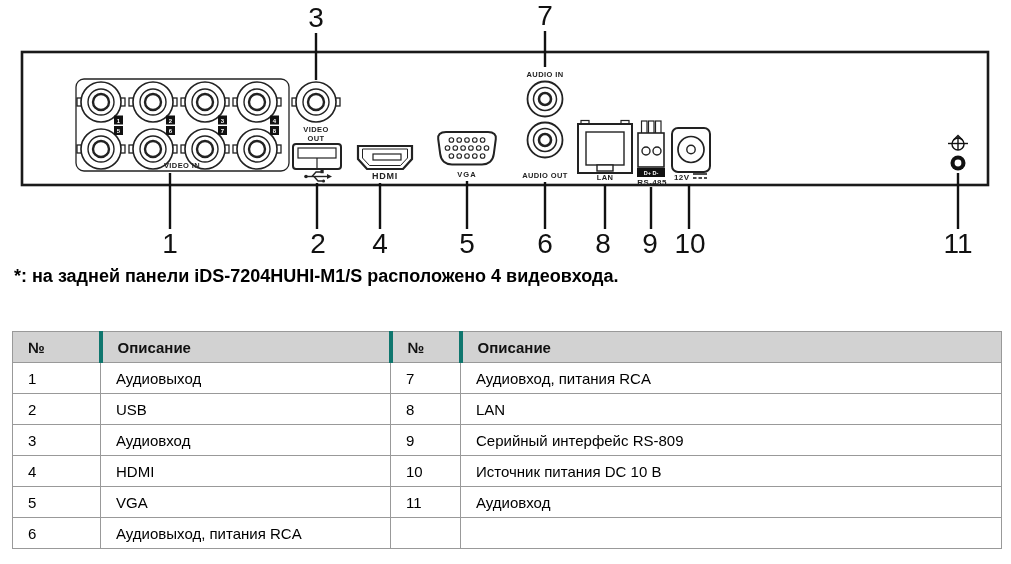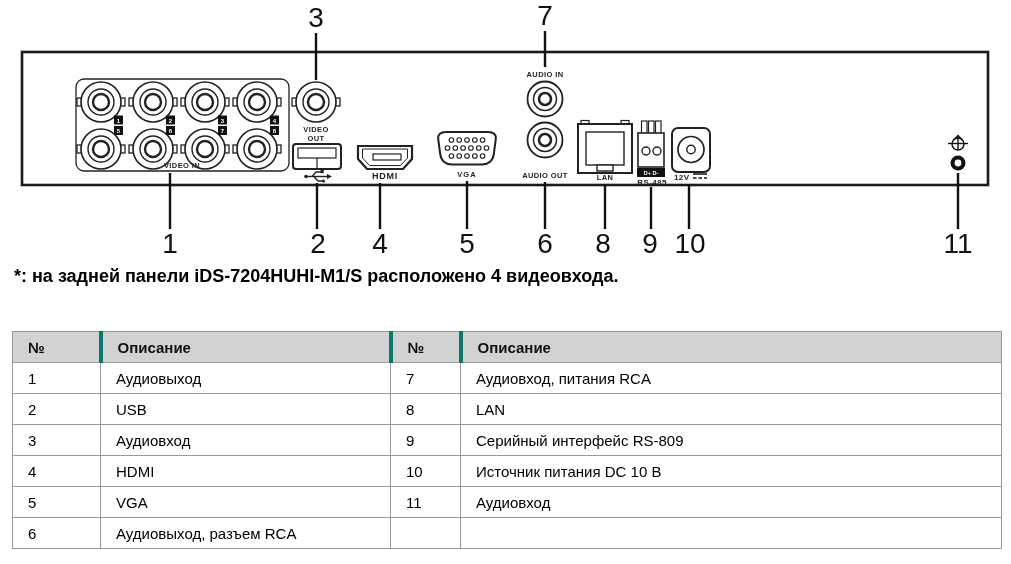--- a/index.html
+++ b/index.html
@@ -264,20 +264,20 @@
         <td>Источник питания DC 10 В</td>
       </tr>
       <tr>
         <td>5</td>
         <td>VGA</td>
         <td>11</td>
         <td>Аудиовход</td>
       </tr>
       <tr>
         <td>6</td>
-        <td>Аудиовыход, разъем RCA</td>
+        <td>Аудиовыход, питания RCA</td>
         <td></td>
         <td></td>
       </tr>
     </tbody>
   </table>
 
 </div>
 
 </body></html>

